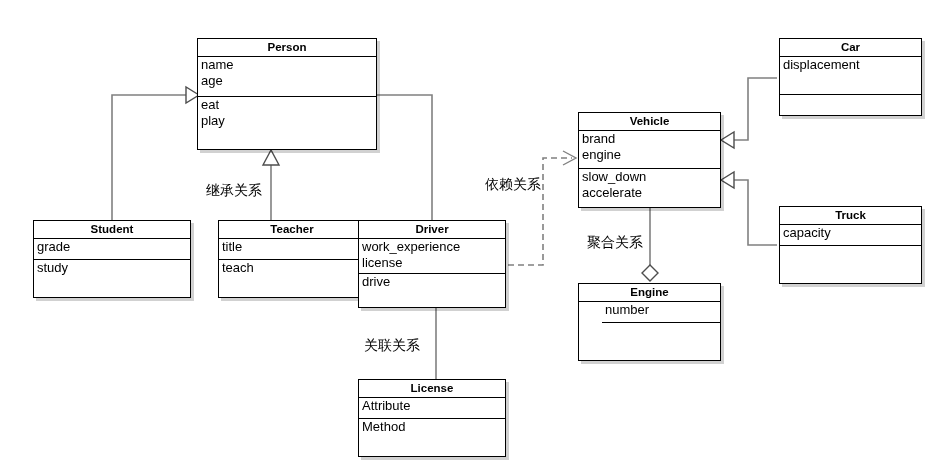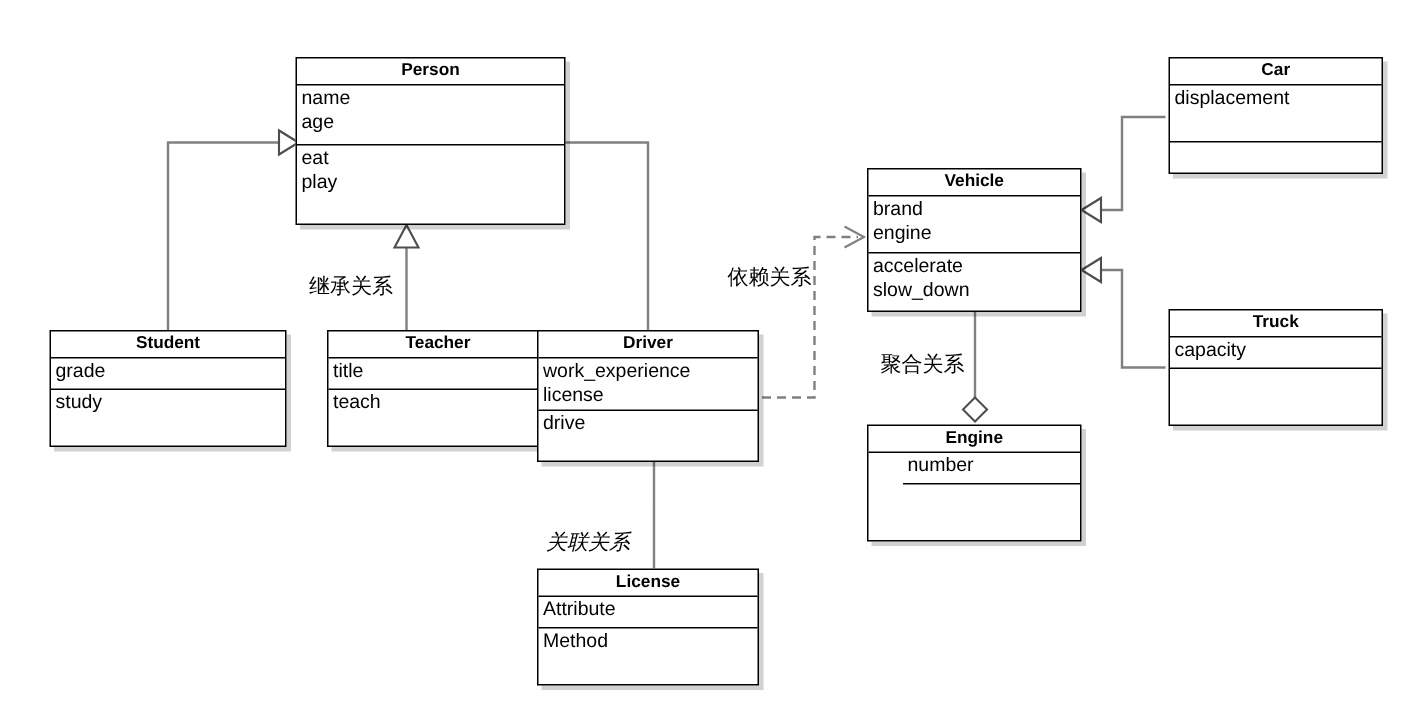--- a/index.html
+++ b/index.html
@@ -154,22 +154,22 @@
     </div>
   </div>
 
   <div class="uml-class" style="left:578px;top:112px;width:143px;height:96px;">
     <div class="cls-title">Vehicle</div>
     <div class="cls-attrs" style="height:38px;">
       <div class="member">brand</div>
       <div class="member">engine</div>
     </div>
     <div class="cls-methods" style="height:39px;">
+      <div class="member">slow_down</div>
       <div class="member">accelerate</div>
-      <div class="member">slow_down</div>
     </div>
   </div>
 
   <div class="uml-class" style="left:779px;top:38px;width:143px;height:78px;">
     <div class="cls-title">Car</div>
     <div class="cls-attrs" style="height:38px;">
       <div class="member">displacement</div>
     </div>
     <div class="cls-methods" style="height:21px;"></div>
   </div>
@@ -189,15 +189,15 @@
     </div>
     <div class="cls-methods" style="height:38px;"></div>
   </div>
 
   <div class="edge-label" style="left:206px;top:182px;">继承关系</div>
 
   <div class="edge-label" style="left:485px;top:176px;">依赖关系</div>
 
   <div class="edge-label" style="left:587px;top:234px;">聚合关系</div>
 
-  <div class="edge-label" style="left:364px;top:353px;font-style:italic;">关联关系</div>
+  <div class="edge-label" style="left:364px;top:337px;">关联关系</div>
 
 </div>
 
 </body></html>

